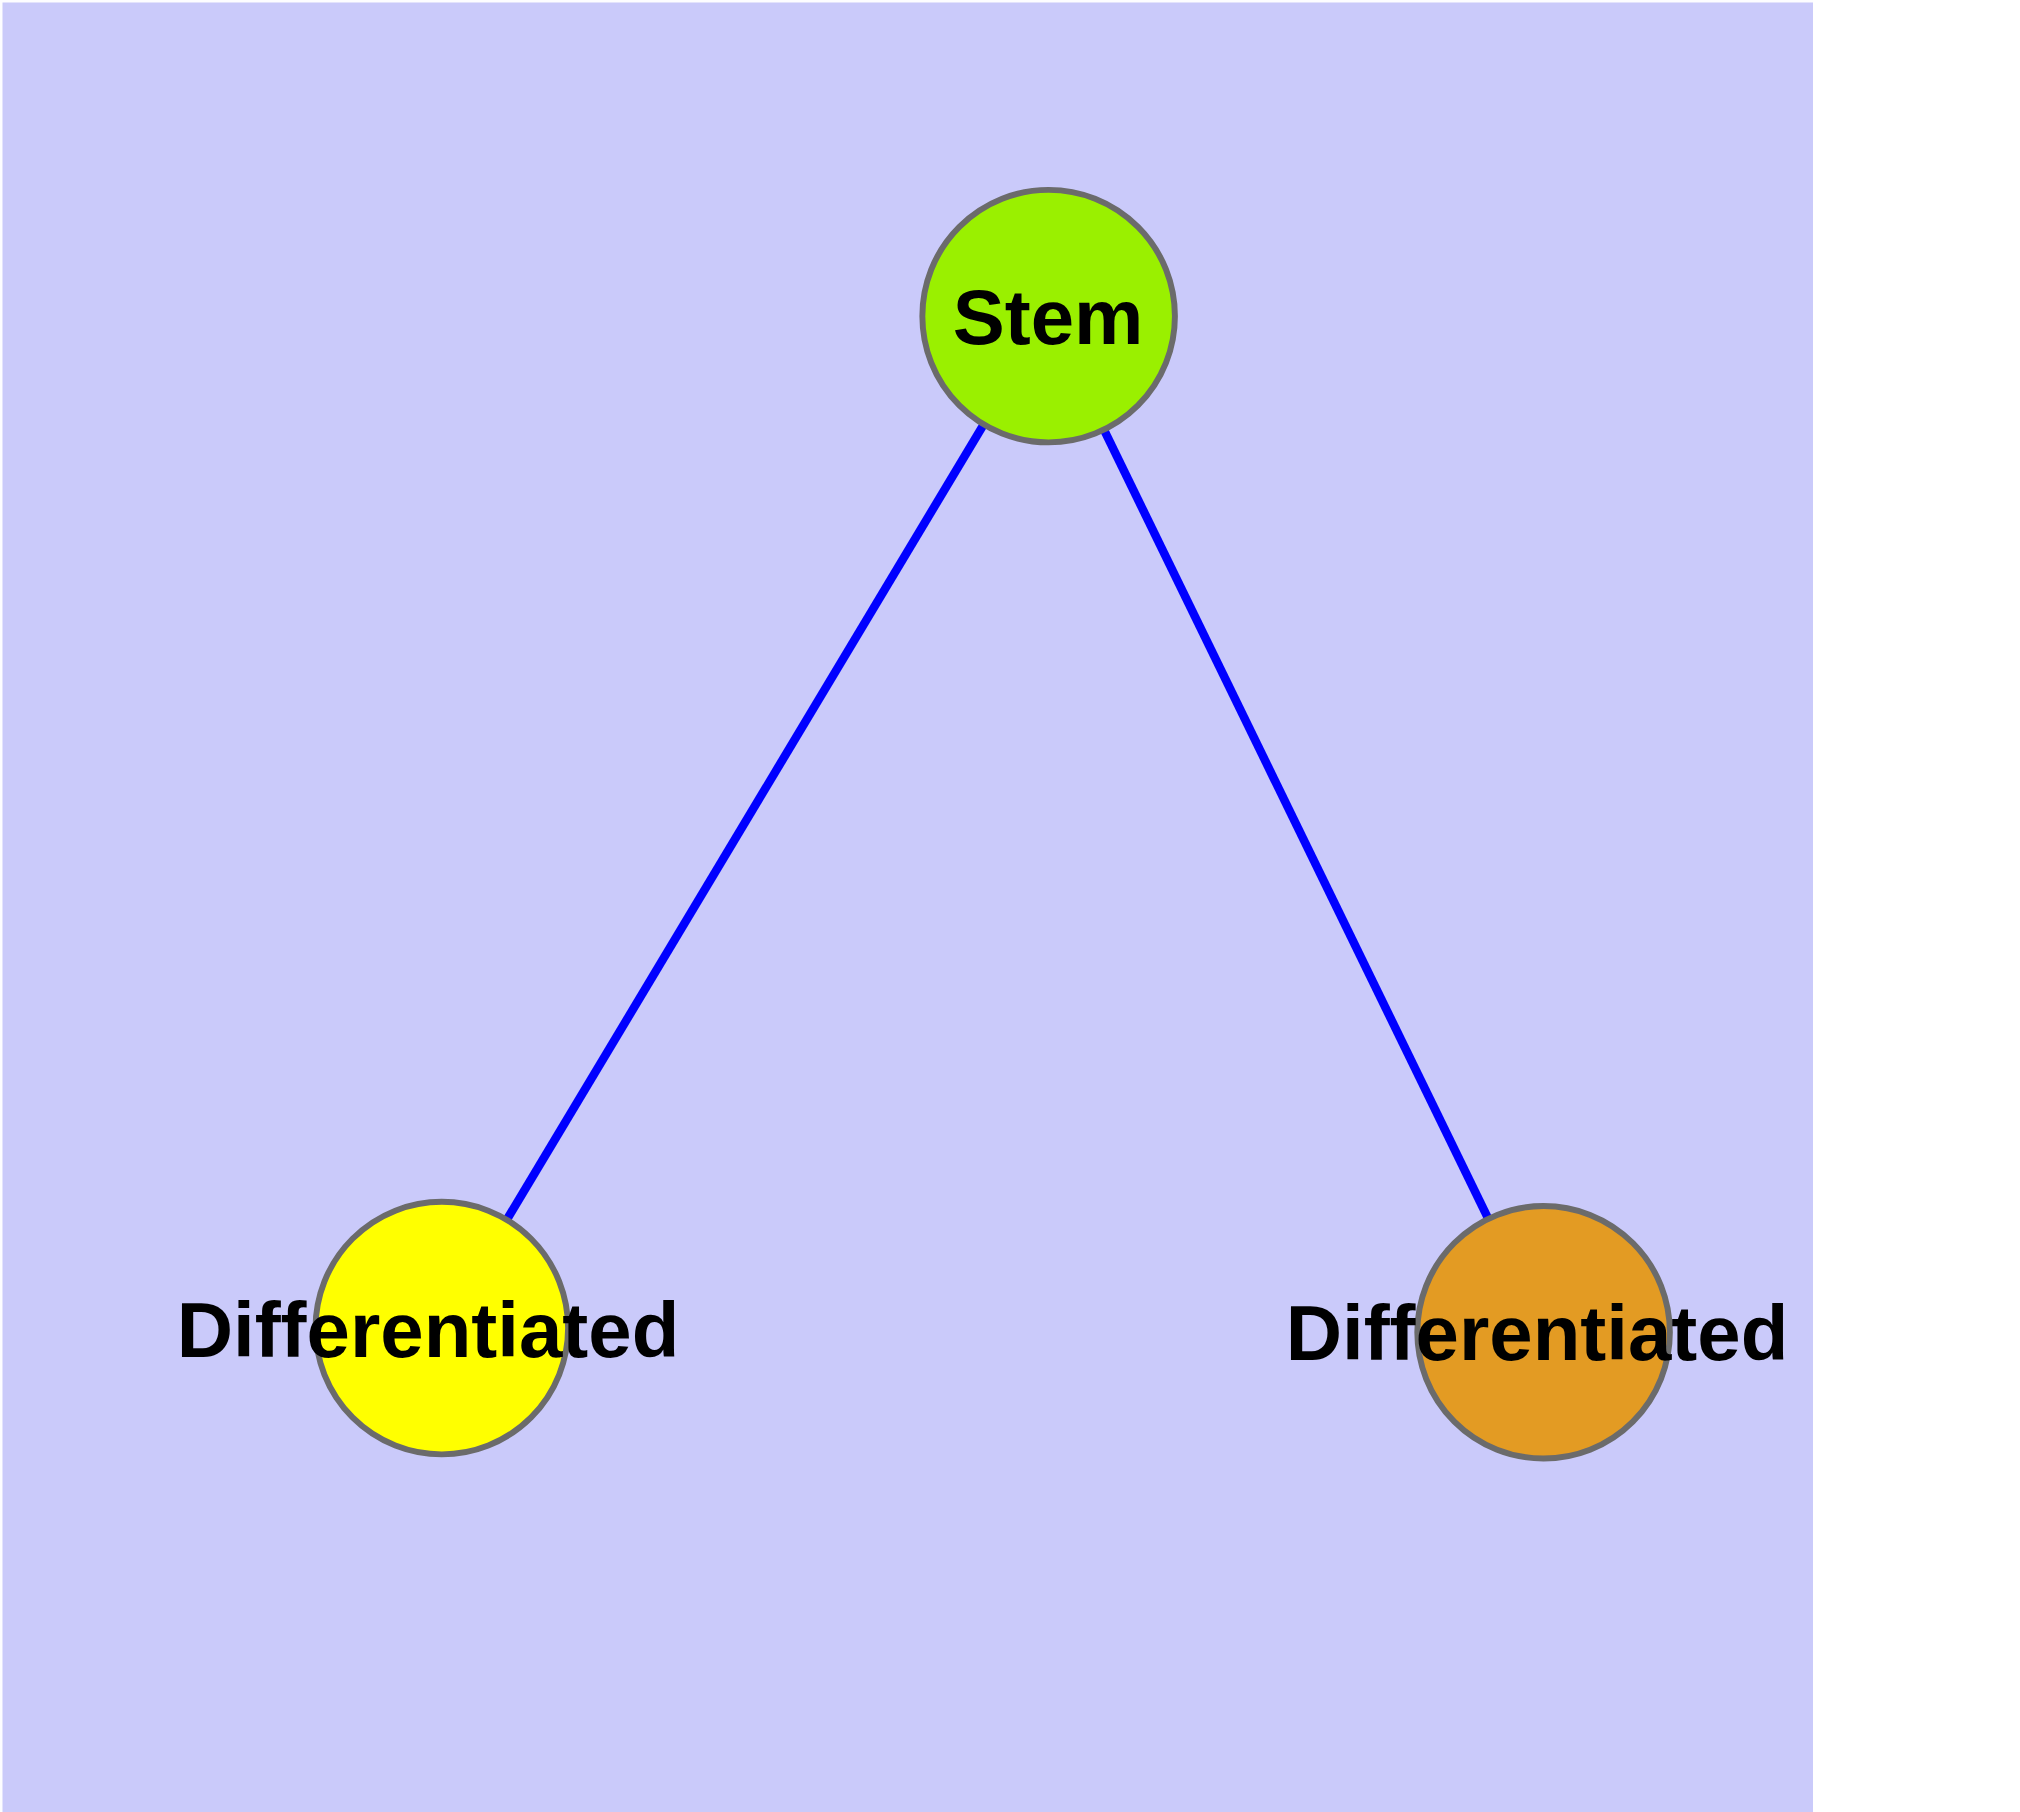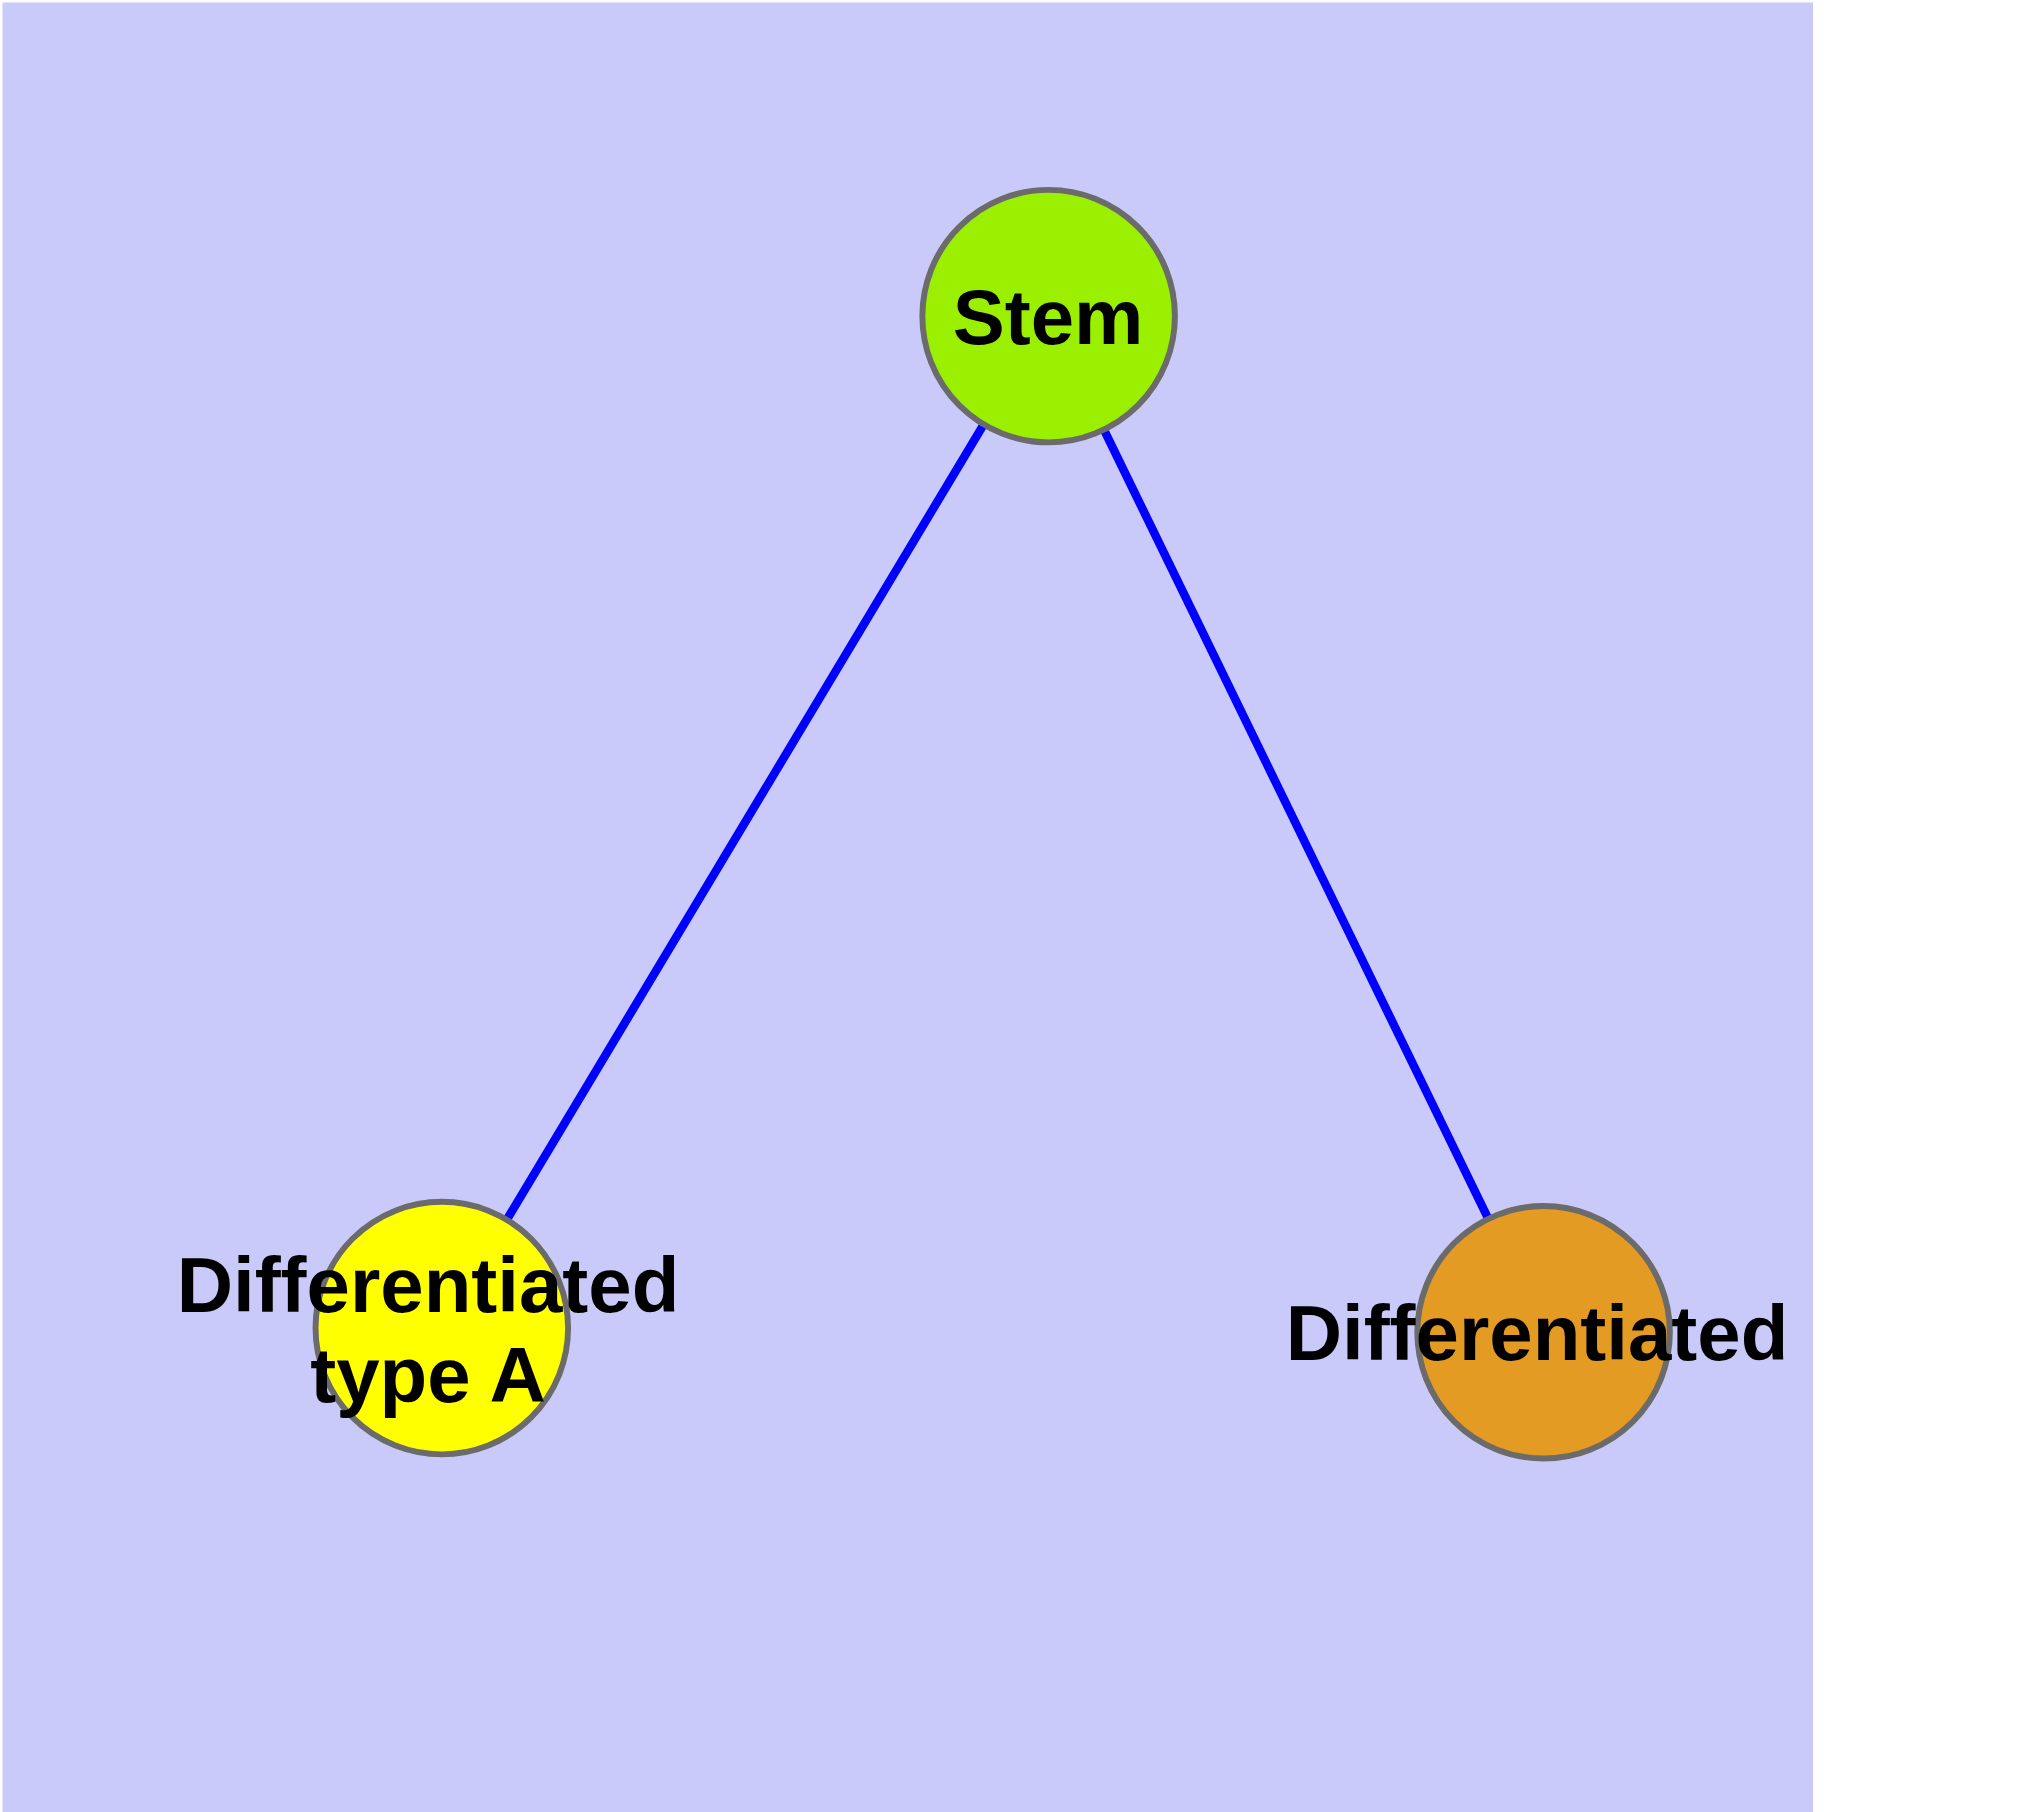--- a/index.html
+++ b/index.html
@@ -44,21 +44,20 @@
     <circle cx="521" cy="1567" r="149" fill="#FFFF00"></circle>
     <circle cx="1821" cy="1572" r="149" fill="#E39B23"></circle>
   </svg>
 
   <div class="label" style="left:1048px;top:318px;">
     <span>Stem</span>
   </div>
 
   <div class="label" style="left:428px;top:1331px;">
     <span>Differentiated</span>
-    <span>type A</span>
   </div>
 
   <div class="label" style="left:1537px;top:1334px;">
     <span>Differentiated</span>
   </div>
 
 </div>
 
 
 </body></html>

